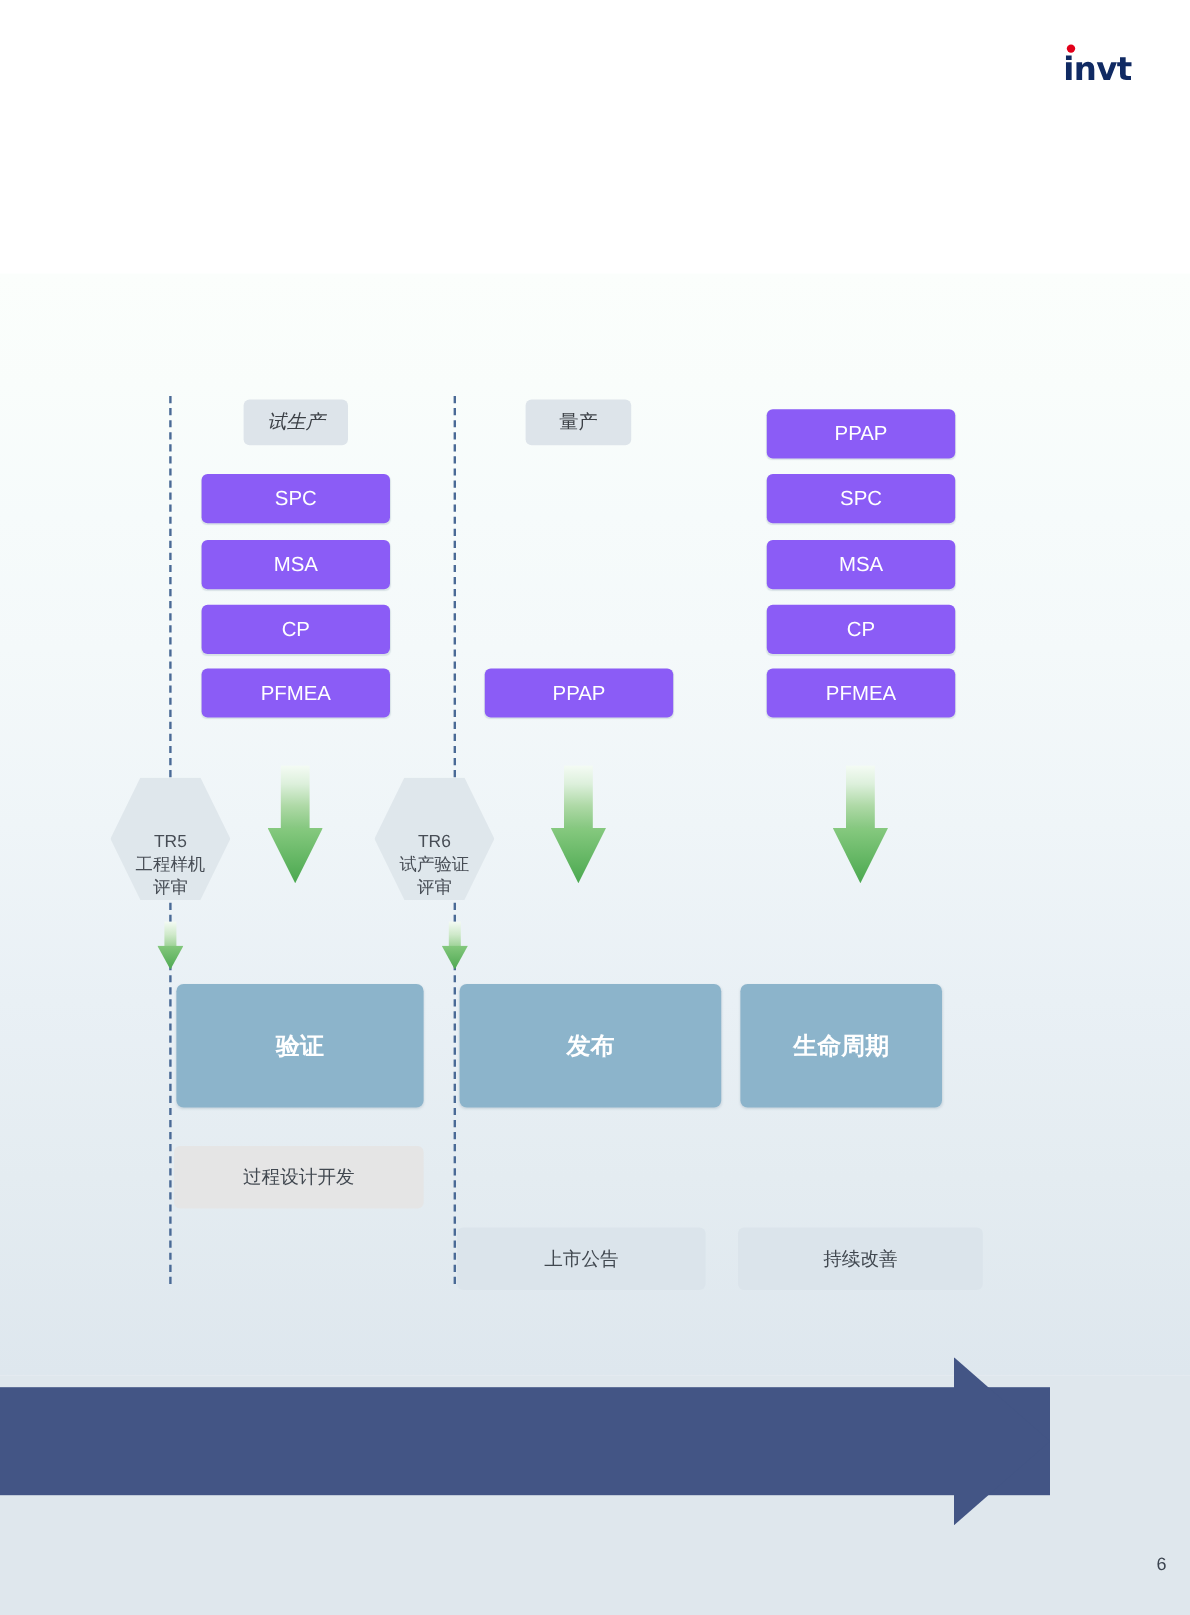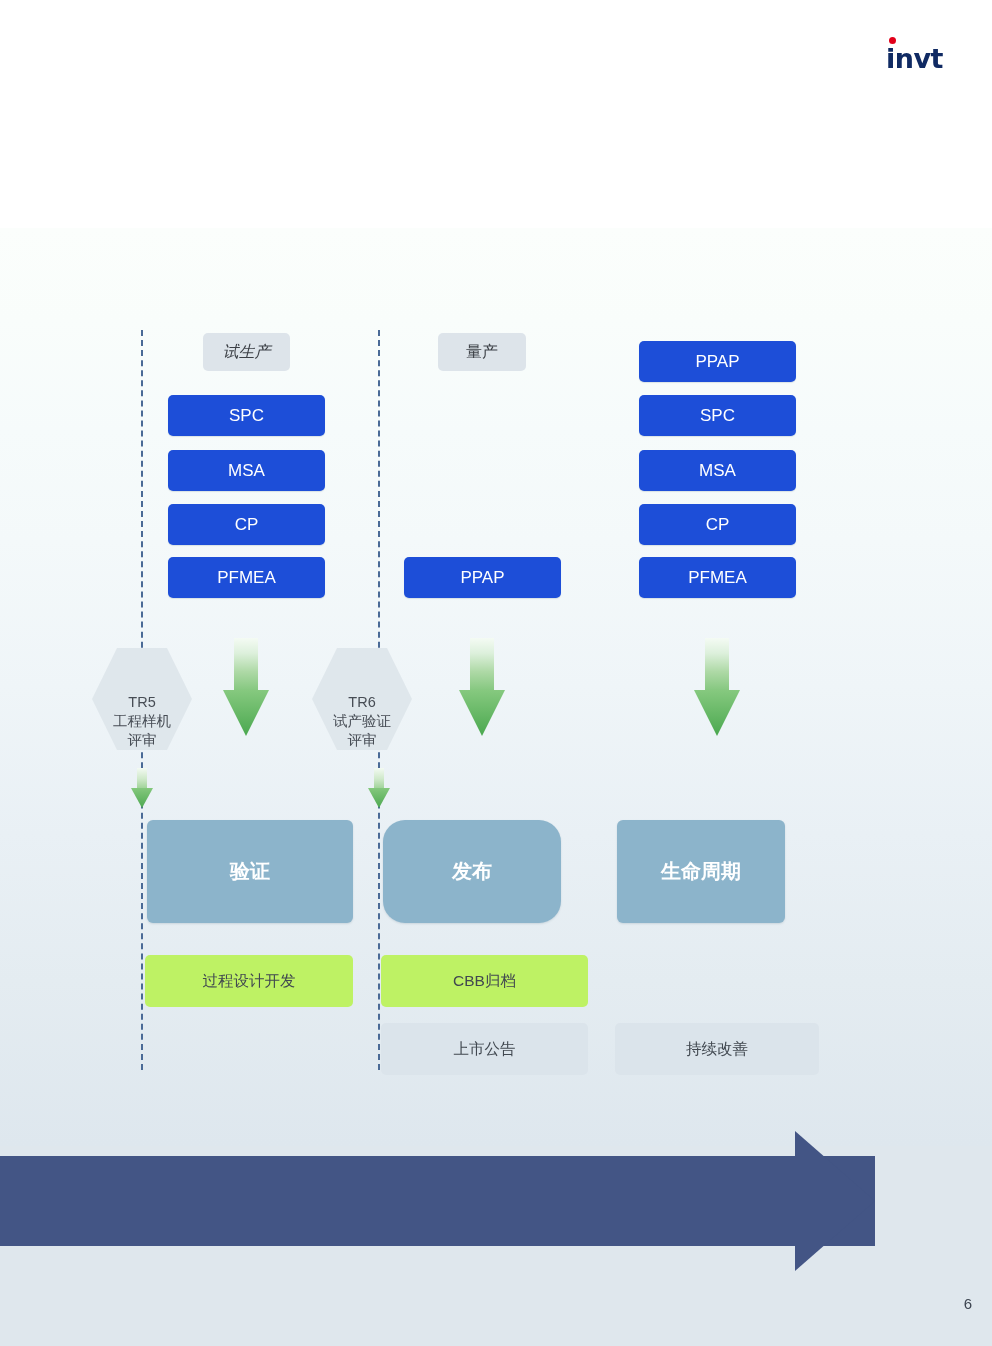--- a/index.html
+++ b/index.html
@@ -84,21 +84,21 @@
     z-index:4;
   }
   #pill-trial{left:203px;top:333px;width:87px;font-style:italic;}
   #pill-mass{left:438px;top:333px;width:88px;}
 
   
   .docbox{
     position:absolute;
     height:41px;
     border-radius:5px;
-    background:#1d4ed8;
+    background:#8b5cf6;
     color:#ffffff;
     font-size:17px;
     display:flex;align-items:center;justify-content:center;
     box-shadow:0 1px 1px rgba(90,120,140,.18);
     z-index:4;
   }
   .col1{left:168px;width:157px;}
   .col2{left:404px;width:157px;}
   .col3{left:639px;width:157px;}
 
@@ -166,33 +166,33 @@
     position:absolute;top:820px;height:103px;
     border-radius:6px;
     background:#8cb4cb;
     color:#ffffff;
     font-size:20px;font-weight:700;
     display:flex;align-items:center;justify-content:center;
     box-shadow:0 1px 2px rgba(90,120,140,.2);
     z-index:4;
   }
   #stage-1{left:147px;width:206px;}
-  #stage-2{left:383px;width:178px;border-radius:22px;}
+  #stage-2{left:383px;width:218px;}
   #stage-3{left:617px;width:168px;}
 
   
   .deliv{
     position:absolute;height:52px;
     border-radius:5px;
     color:#414850;
     font-size:15.5px;
     display:flex;align-items:center;justify-content:center;
     z-index:4;
   }
-  .deliv-a{background:#bef264;}
+  .deliv-a{background:#e5e5e5;}
   .deliv-b{background:#dbe4eb;}
   .dl-row1{top:955px;}
   .dl-row2{top:1023px;}
   #dl-1{left:145px;width:208px;}
   #dl-2{left:381px;width:207px;}
   #dl-3{left:145px;width:208px;}
   #dl-4{left:381px;width:207px;}
   #dl-5{left:615px;width:204px;}
 
   
@@ -294,21 +294,20 @@
   <div class="sarrow" id="sarrow-2">
     <div class="shaft"></div>
     <div class="head"></div>
   </div>
 
   <div class="stage" id="stage-1">验证</div>
   <div class="stage" id="stage-2">发布</div>
   <div class="stage" id="stage-3">生命周期</div>
 
   <div class="deliv deliv-a dl-row1" id="dl-1">过程设计开发</div>
-  <div class="deliv deliv-a dl-row1" id="dl-2">CBB归档</div>
 
   <div class="deliv deliv-b dl-row2" id="dl-4">上市公告</div>
   <div class="deliv deliv-b dl-row2" id="dl-5">持续改善</div>
 
   <div class="banner"></div>
   <div class="banner-head"></div>
 
   <div class="pagenum">6</div>
 
 </div>

